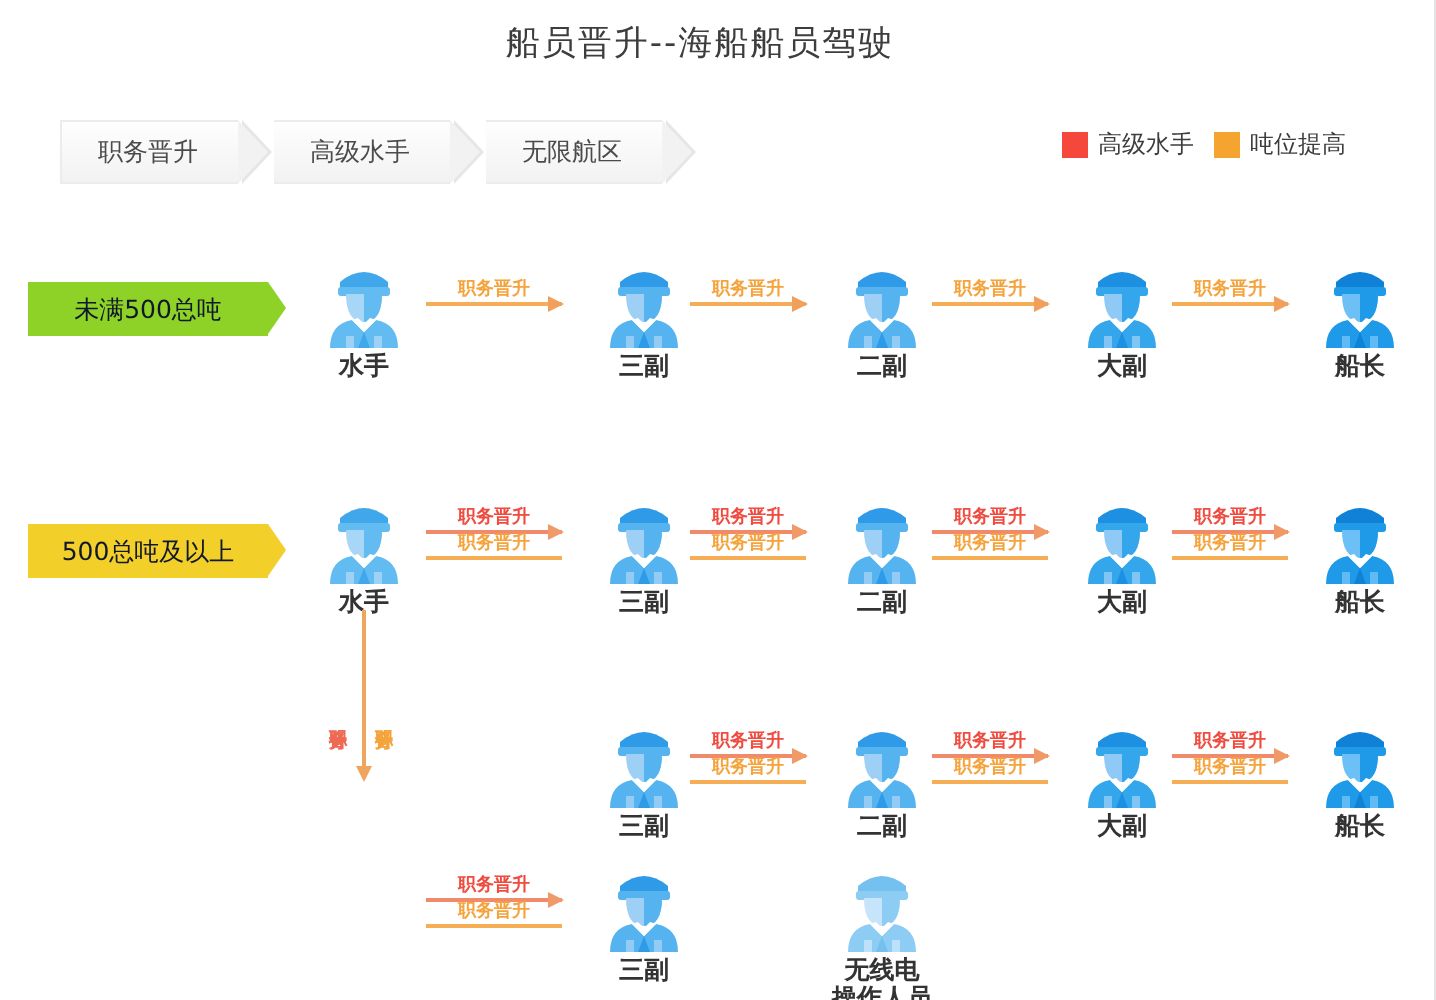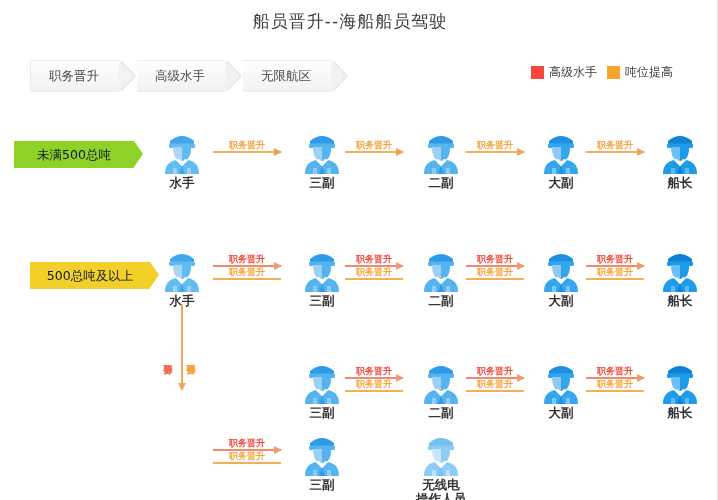--- a/index.html
+++ b/index.html
@@ -118,21 +118,21 @@
       <span class="swatch" id="sw0" style="background: rgb(245, 71, 60);"></span>
       <span>高级水手</span>
     </div>
     <div class="lg-item">
       <span class="swatch" id="sw1" style="background: rgb(245, 164, 48);"></span>
       <span>吨位提高</span>
     </div>
   </div>
 
   <div class="banner green" style="left:14px;top:141px;">未满500总吨</div>
-  <div class="banner gold" style="left:14px;top:262px;margin-left:16px;">500总吨及以上</div>
+  <div class="banner gold" style="left:14px;top:262px;">500总吨及以上</div>
 
   <div class="node" style="left:147px;top:130px;">
     <div class="fig">
 <svg viewBox="0 0 46 44" width="46" height="44" xmlns="http://www.w3.org/2000/svg">
   <path d="M11 11 Q23 1 35 11 L35 14 L11 14 Z" fill="#3fa7ea"></path>
   <rect x="10" y="13.5" width="26" height="4.5" rx="1.5" fill="#62bcf2"></rect>
   <path d="M14 17 Q14 31 23 31 Q32 31 32 17 Z" fill="#a8d6f7"></path>
   <path d="M23 17 Q32 17 32 17 Q32 31 23 31 Z" fill="#62bcf2"></path>
   <path d="M6 44 Q6 32 17 30 L23 36 L29 30 Q40 32 40 44 Z" fill="#62bcf2"></path>
   <path d="M17 30 L23 36 L29 30 L26 29 L23 32 L20 29 Z" fill="#ffffff"></path>

